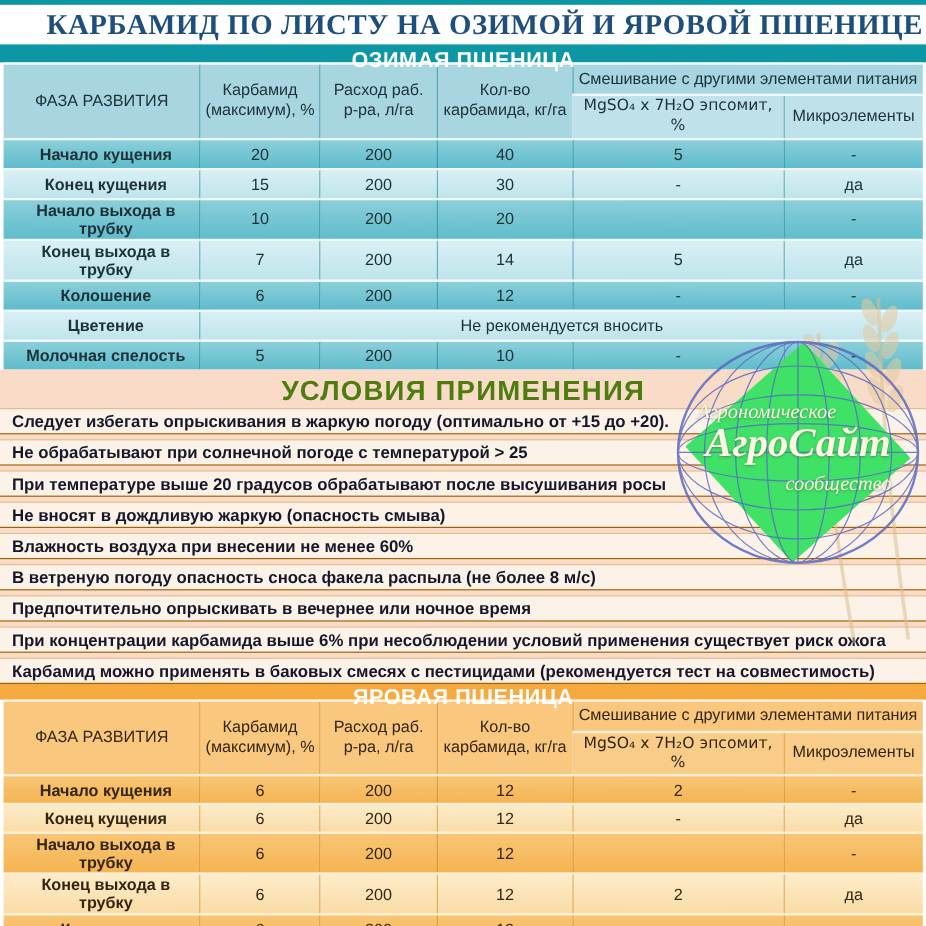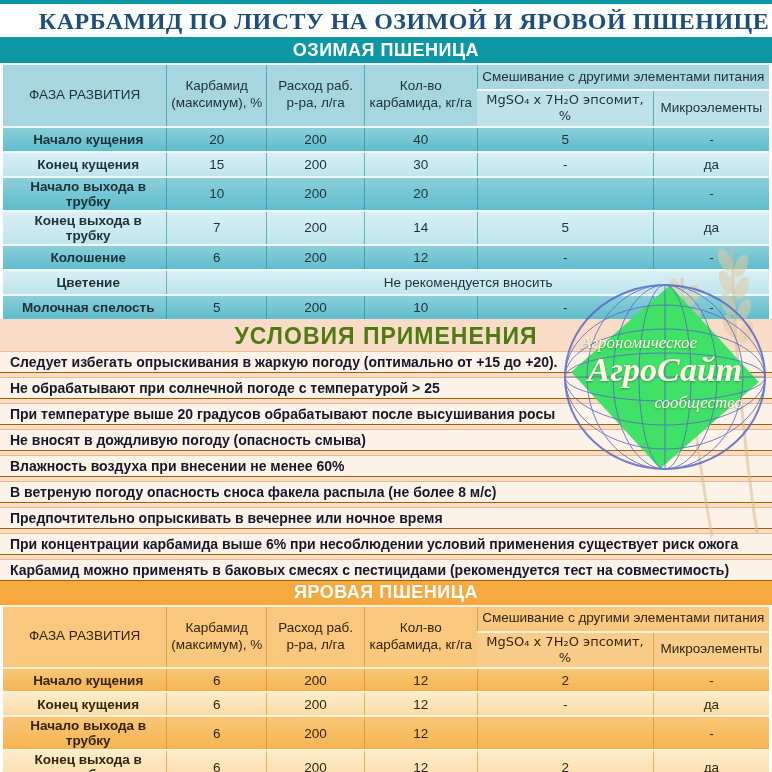--- a/index.html
+++ b/index.html
@@ -5,21 +5,21 @@
   html,body{margin:0;padding:0;}
   body{width:772px;height:772px;overflow:hidden;background:#fff;
        font-family:"Liberation Sans",sans-serif;}
   .page{position:relative;width:772px;height:772px;overflow:hidden;background:#fff;}
 
   .top-stripe{height:4px;background:#0d96a3;}
   .main-title{height:33px;line-height:34px;text-align:center;
       font-family:"Liberation Serif",serif;font-weight:bold;font-size:24px;
       color:#1d4e7c;letter-spacing:.5px;padding-left:36px;}
 
-  .band{height:26px;line-height:26px;text-align:center;color:#fff;
+  .band{height:15px;line-height:26px;text-align:center;color:#fff;
       font-weight:bold;font-size:18px;letter-spacing:.5px;}
   .band-teal{background:#0d96a3;}
   .band-orange{background:#f6a93e;}
 
   table.grain-table{width:766px;margin:0 3px;border-collapse:collapse;table-layout:fixed;
       font-size:13.5px;}
   table.grain-table th{font-weight:normal;text-align:center;vertical-align:middle;
       white-space:pre-line;line-height:1.25;}
   table.grain-table td{text-align:center;vertical-align:middle;}
   table.grain-table td.ph{text-align:center;padding-left:8px;font-weight:bold;}
@@ -157,21 +157,21 @@
         <td>-</td>
       </tr>
     </tbody>
   </table>
 
   <div class="conditions">
     <div class="cond-title">УСЛОВИЯ ПРИМЕНЕНИЯ</div>
     <div class="cond-item">Следует избегать опрыскивания в жаркую погоду (оптимально от +15 до +20).</div>
     <div class="cond-item">Не обрабатывают при солнечной погоде с температурой &gt; 25</div>
     <div class="cond-item">При температуре выше 20 градусов обрабатывают после высушивания росы</div>
-    <div class="cond-item">Не вносят в дождливую погоду (опасность смыва)</div>
+    <div class="cond-item">Не вносят в дождливую жаркую (опасность смыва)</div>
     <div class="cond-item">Влажность воздуха при внесении не менее 60%</div>
     <div class="cond-item">В ветреную погоду опасность сноса факела распыла (не более 8 м/с)</div>
     <div class="cond-item">Предпочтительно опрыскивать в вечернее или ночное время</div>
     <div class="cond-item">При концентрации карбамида выше 6% при несоблюдении условий применения существует риск ожога</div>
     <div class="cond-item">Карбамид можно применять в баковых смесях с пестицидами (рекомендуется тест на совместимость)</div>
   </div>
 
   <div class="band band-orange">ЯРОВАЯ ПШЕНИЦА</div>
 
   <table class="grain-table spring">

